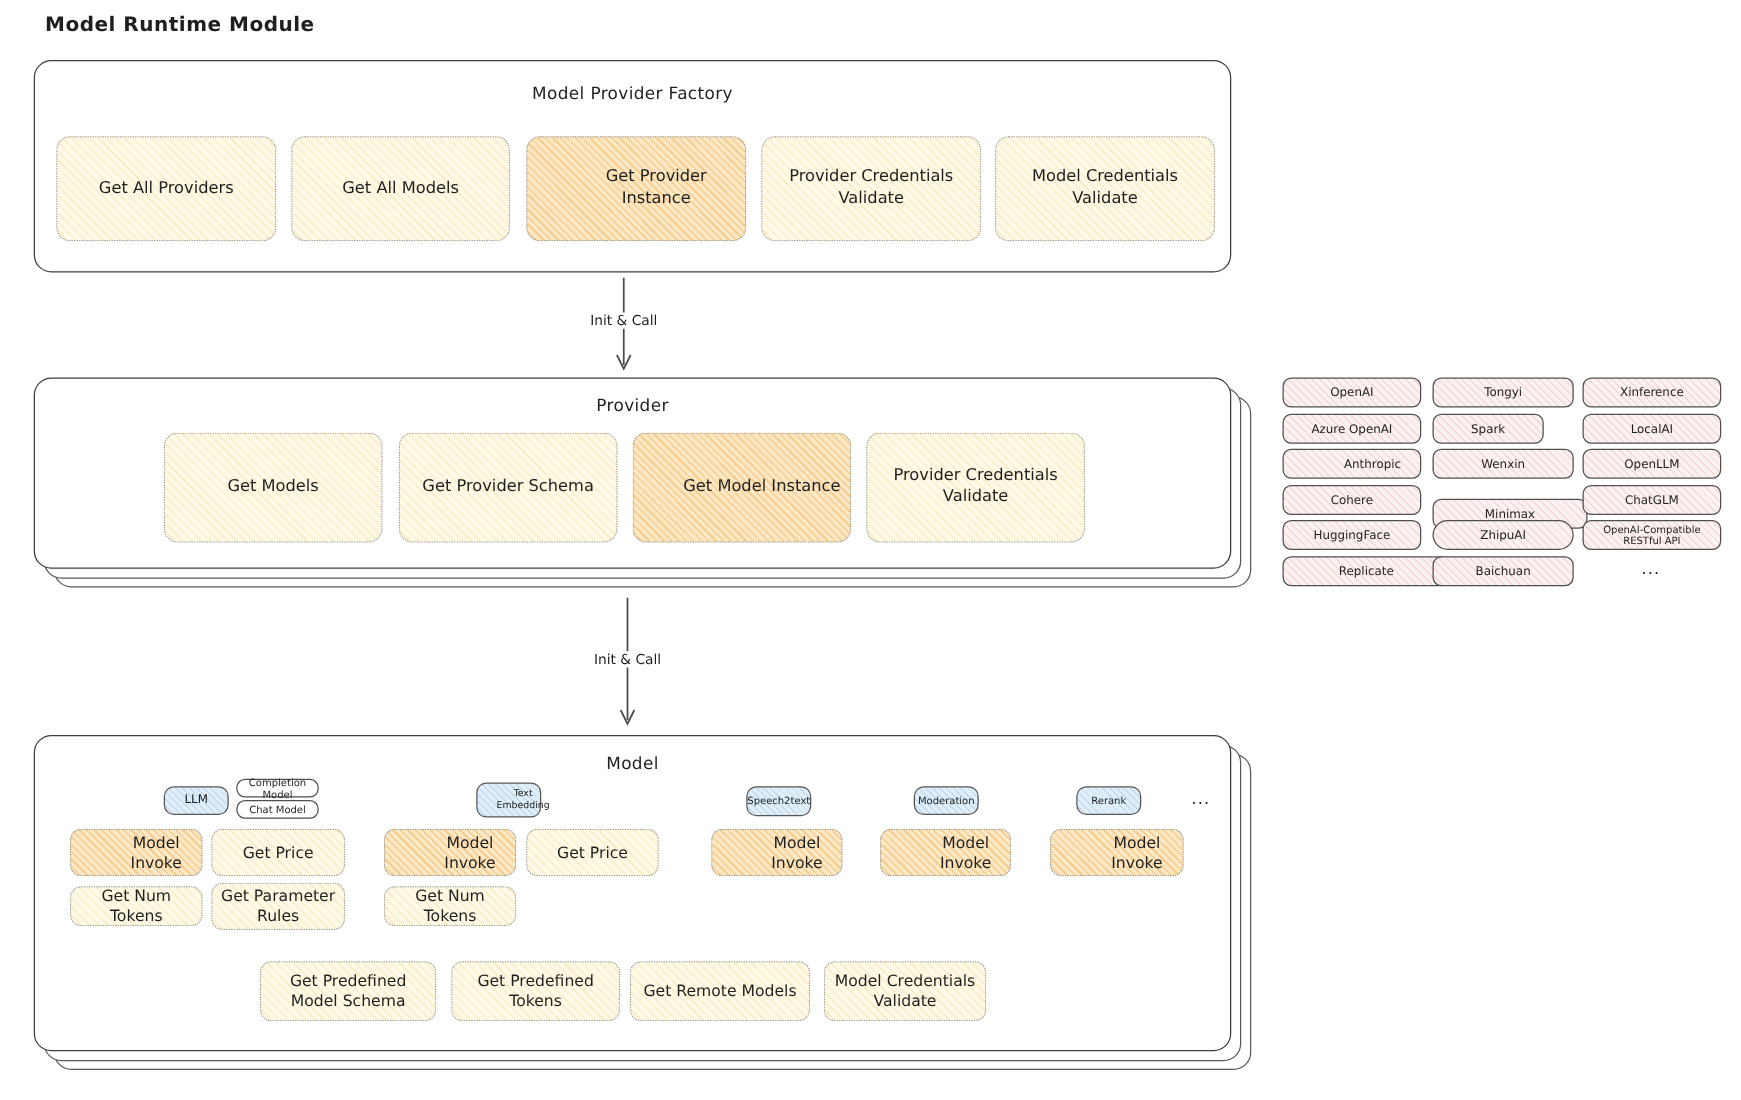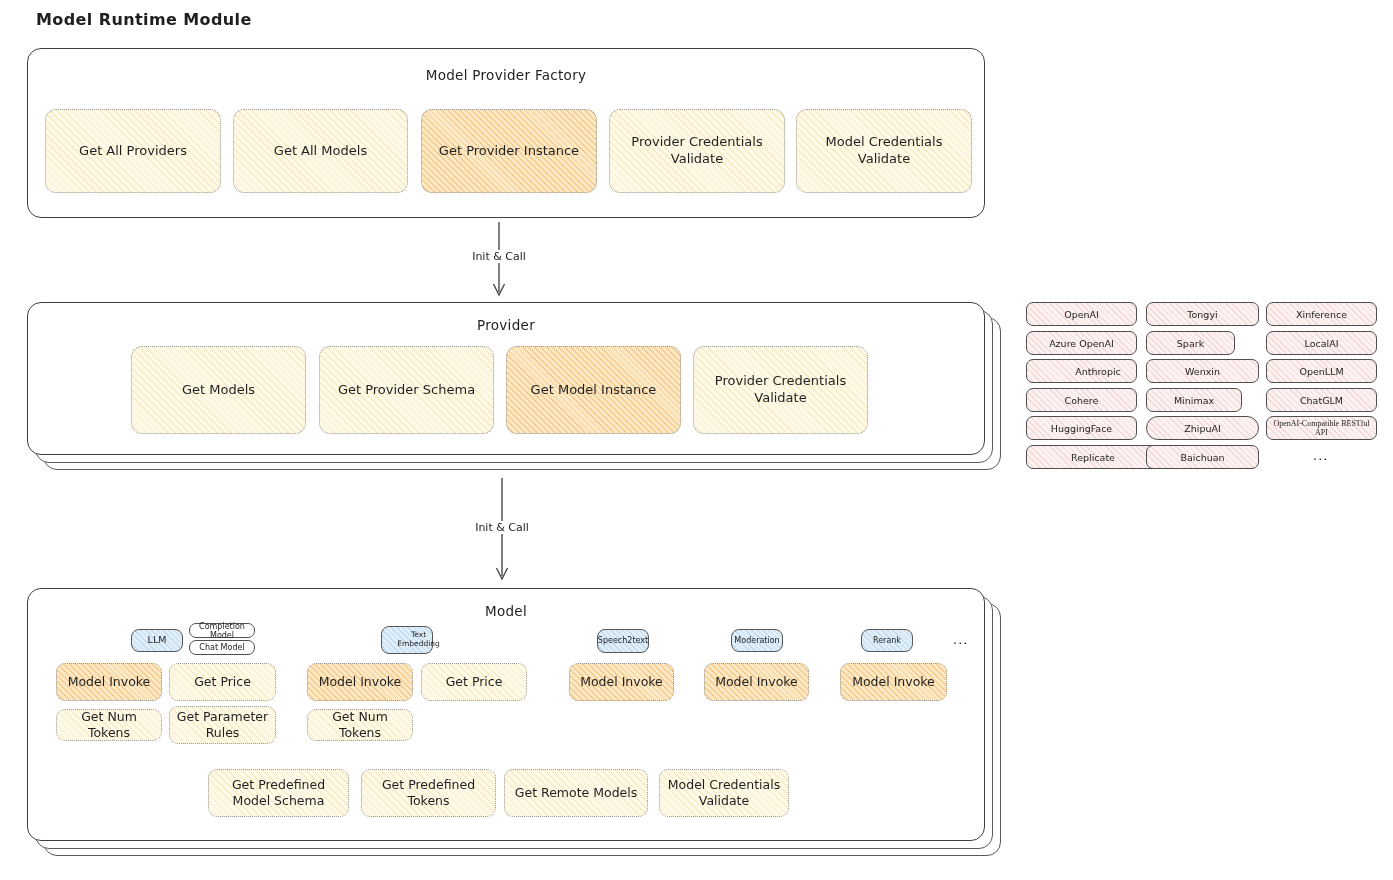--- a/index.html
+++ b/index.html
@@ -22,29 +22,30 @@
   .btn{
     position:absolute;display:flex;align-items:center;justify-content:center;text-align:center;
     border:1.5px dotted #979797;border-radius:11px;box-sizing:border-box;
     font-size:13px;line-height:1.3;padding:2px 6px;
     background-color:#FFFAE8;
     background-image:repeating-linear-gradient(45deg,rgba(233,192,98,.26) 0px,rgba(233,192,98,.26) 1.2px,transparent 1.2px,transparent 5px);
   }
   .btn.highlight{
     background-color:#FBE9C6;
     background-image:repeating-linear-gradient(45deg,rgba(241,158,57,.40) 0px,rgba(241,158,57,.40) 1.3px,transparent 1.3px,transparent 4.2px);
+    padding-left:38px;
   }
   .btn.small{font-size:12.5px;border-radius:9px;}
   .chip{
     position:absolute;display:flex;align-items:center;justify-content:center;text-align:center;
     border:1.3px solid #4f4f4f;border-radius:7px;box-sizing:border-box;font-size:9.5px;padding:1px 3px;
     background-color:#FCF2F1;
     background-image:repeating-linear-gradient(45deg,rgba(228,138,138,.25) 0px,rgba(228,138,138,.25) 1.1px,transparent 1.1px,transparent 4.4px);
   }
-  .chip.long{font-size:8px;font-family:Liberation Serif, serif;}
+  .chip.long{font-size:8px;}
   .pill-blue{
     position:absolute;display:flex;align-items:center;justify-content:center;text-align:center;
     border:1.3px solid #565656;border-radius:8px;box-sizing:border-box;font-size:8.5px;line-height:1.15;padding:1px 3px;
     background-color:#E0EEF9;
     background-image:repeating-linear-gradient(45deg,rgba(122,170,214,.28) 0px,rgba(122,170,214,.28) 1px,transparent 1px,transparent 4px);
   }
   .pill-white{
     position:absolute;display:flex;align-items:center;justify-content:center;text-align:center;
     border:1.2px solid #4f4f4f;border-radius:7px;box-sizing:border-box;font-size:8px;background:#ffffff;padding:0 3px;
   }
@@ -90,21 +91,21 @@
   <div class="chip" style="left:1026px;top:302px;width:111px;height:24px;">OpenAI</div>
   <div class="chip" style="left:1026px;top:331px;width:111px;height:24px;">Azure OpenAI</div>
   <div class="chip" style="left:1026px;top:359px;width:111px;height:24px;padding-left:36px;">Anthropic</div>
   <div class="chip" style="left:1026px;top:388px;width:111px;height:24px;">Cohere</div>
   <div class="chip" style="left:1026px;top:416px;width:111px;height:24px;">HuggingFace</div>
   <div class="chip" style="left:1026px;top:445px;width:134px;height:24px;">Replicate</div>
 
   <div class="chip" style="left:1146px;top:302px;width:113px;height:24px;">Tongyi</div>
   <div class="chip" style="left:1146px;top:331px;width:89px;height:24px;">Spark</div>
   <div class="chip" style="left:1146px;top:359px;width:113px;height:24px;">Wenxin</div>
-  <div class="chip" style="left:1146px;top:388px;width:96px;height:24px;">Minimax</div>
+  <div class="chip" style="left:1146px;top:399px;width:124px;height:24px;">Minimax</div>
   <div class="chip" style="left:1146px;top:416px;width:113px;height:24px;border-radius:12px;">ZhipuAI</div>
   <div class="chip" style="left:1146px;top:445px;width:113px;height:24px;">Baichuan</div>
 
   <div class="chip" style="left:1266px;top:302px;width:111px;height:24px;">Xinference</div>
   <div class="chip" style="left:1266px;top:331px;width:111px;height:24px;">LocalAI</div>
   <div class="chip" style="left:1266px;top:359px;width:111px;height:24px;">OpenLLM</div>
   <div class="chip" style="left:1266px;top:388px;width:111px;height:24px;">ChatGLM</div>
   <div class="chip long" style="left:1266px;top:416px;width:111px;height:24px;">OpenAI-Compatible RESTful API</div>
   <div class="ellipsis" style="left:1313px;top:448px;">...</div>
 

